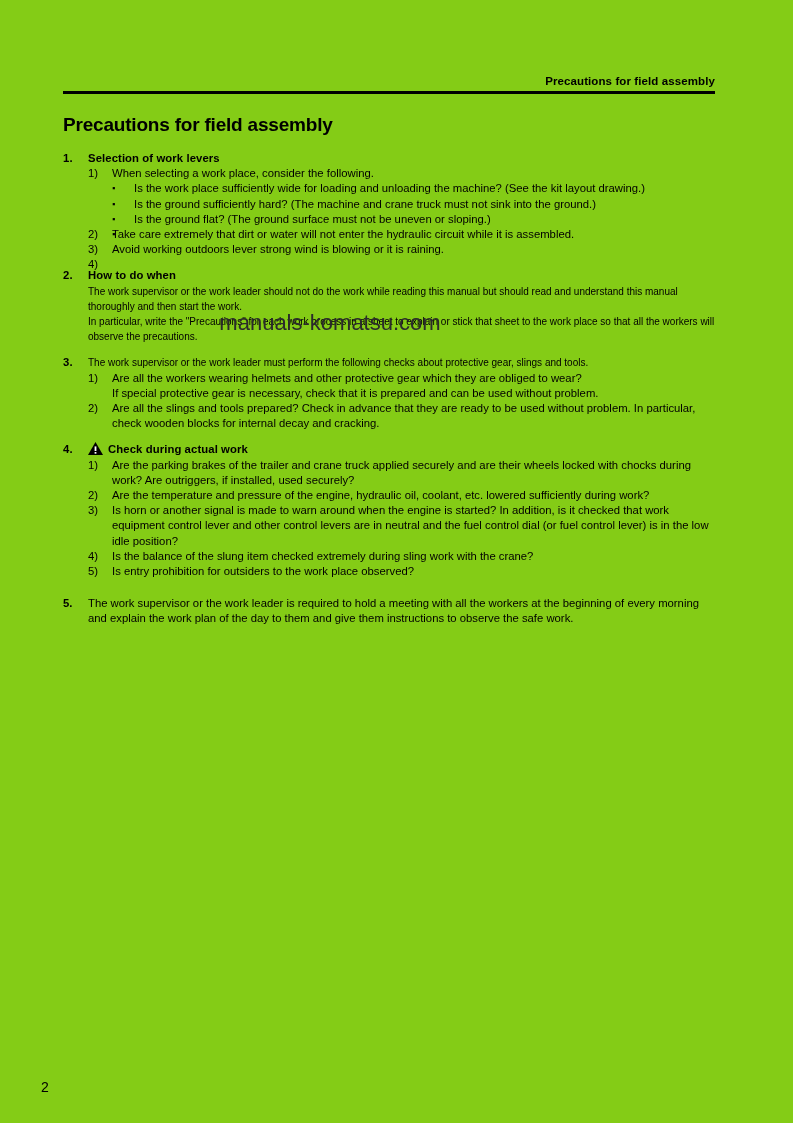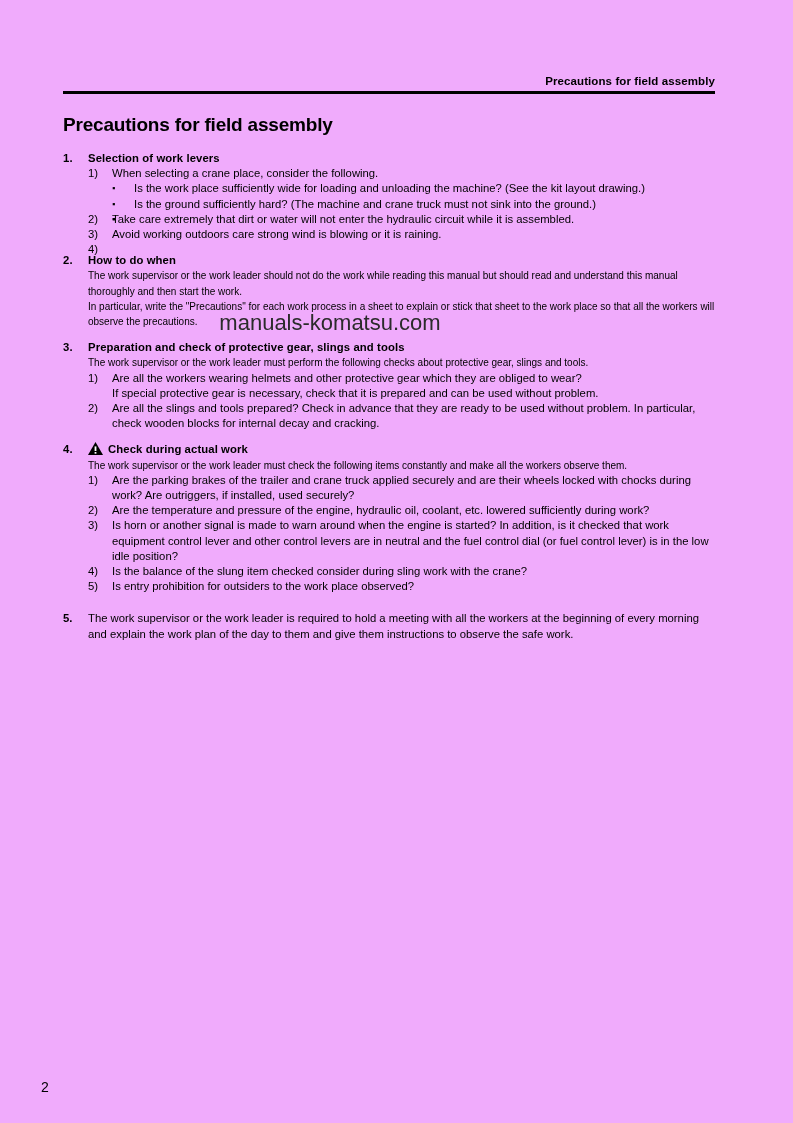--- a/index.html
+++ b/index.html
@@ -15,21 +15,21 @@
     font-family: "Liberation Sans", sans-serif;
     color: #000000;
     overflow: hidden;
   }
 
   .page {
     position: absolute;
     left: 0; top: 0;
     width: 793px;
     height: 1123px;
-    background: #f0abfc;
+    background: #84cc16;
   }
 
   
   .header-zone {
     position: absolute;
     left: 63px;
     top: 74px;
     width: 652px;
   }
   .header-title {
@@ -184,64 +184,64 @@
     <h1 class="doc-title">Precautions for field assembly</h1>
 
     <div class="section">
       <div class="row lvl1 bold sec-head">
         <span class="marker">1.</span>
         <span>Selection of work levers</span>
       </div>
 
       <div class="row lvl2">
         <span class="marker">1)</span>
-        <span>When selecting a crane place, consider the following.</span>
+        <span>When selecting a work place, consider the following.</span>
       </div>
 
       <div class="row lvl3">
         <span class="marker">▪</span>
         <span>Is the work place sufficiently wide for loading and unloading the machine?  (See the kit layout drawing.)</span>
       </div>
       <div class="row lvl3">
         <span class="marker">▪</span>
         <span>Is the ground sufficiently hard?  (The machine and crane truck must not sink into the ground.)</span>
       </div>
       <div class="row lvl3">
         <span class="marker">▪</span>
+        <span>Is the ground flat?  (The ground surface must not be uneven or sloping.)</span>
       </div>
       <div class="row lvl3">
         <span class="marker">▪</span>
       </div>
 
       <div class="row lvl2">
         <span class="marker">2)</span>
         <span>Take care extremely that dirt or water will not enter the hydraulic circuit while it is assembled.</span>
       </div>
       <div class="row lvl2">
         <span class="marker">3)</span>
-        <span>Avoid working outdoors care strong wind is blowing or it is raining.</span>
+        <span>Avoid working outdoors lever strong wind is blowing or it is raining.</span>
       </div>
       <div class="row lvl2">
         <span class="marker">4)</span>
       </div>
     </div>
 
     <div class="section">
       <div class="row lvl1 bold sec-head">
         <span class="marker">2.</span>
         <span>How to do when</span>
       </div>
       <div class="para">The work supervisor or the work leader should not do the work while reading this manual but should read and understand this manual thoroughly and then start the work.</div>
       <div class="para">In particular, write the "Precautions" for each work process in a sheet to explain or stick that sheet to the work place so that all the workers will observe the precautions.</div>
     </div>
 
     <div class="section">
       <div class="row lvl1 bold sec-head">
         <span class="marker">3.</span>
-        <span>Preparation and check of protective gear, slings and tools</span>
       </div>
       <div class="para">The work supervisor or the work leader must perform the following checks about protective gear, slings and tools.</div>
       <div class="row lvl2">
         <span class="marker">1)</span>
         <span class="keep-breaks">Are all the workers wearing helmets and other protective gear which they are obliged to wear?<br>If special protective gear is necessary, check that it is prepared and can be used without problem.</span>
       </div>
       <div class="row lvl2">
         <span class="marker">2)</span>
         <span>Are all the slings and tools prepared?  Check in advance that they are ready to be used without problem.  In particular, check wooden blocks for internal decay and cracking.</span>
       </div>
@@ -251,36 +251,35 @@
       <div class="row lvl1 bold sec-head">
         <span class="marker">4.</span>
         <span class="warn-icon">
           <svg width="15" height="13" viewBox="0 0 15 13" xmlns="http://www.w3.org/2000/svg">
             <path d="M7.5 0 L15 13 L0 13 Z" fill="#000000"></path>
             <rect x="6.6" y="4.4" width="1.8" height="4.6" fill="#ffffff"></rect>
             <rect x="6.6" y="10.0" width="1.8" height="1.7" fill="#ffffff"></rect>
           </svg>
         </span><span>Check during actual work</span>
       </div>
-      <div class="para">The work supervisor or the work leader must check the following items constantly and make all the workers observe them.</div>
       <div class="row lvl2">
         <span class="marker">1)</span>
         <span>Are the parking brakes of the trailer and crane truck applied securely and are their wheels locked with chocks during work?  Are outriggers, if installed, used securely?</span>
       </div>
       <div class="row lvl2">
         <span class="marker">2)</span>
         <span>Are the temperature and pressure of the engine, hydraulic oil, coolant, etc. lowered sufficiently during work?</span>
       </div>
       <div class="row lvl2">
         <span class="marker">3)</span>
         <span>Is horn or another signal is made to warn around when the engine is started?  In addition, is it checked that work equipment control lever and other control levers are in neutral and the fuel control dial (or fuel control lever) is in the low idle position?</span>
       </div>
       <div class="row lvl2">
         <span class="marker">4)</span>
-        <span>Is the balance of the slung item checked consider during sling work with the crane?</span>
+        <span>Is the balance of the slung item checked extremely during sling work with the crane?</span>
       </div>
       <div class="row lvl2">
         <span class="marker">5)</span>
         <span>Is entry prohibition for outsiders to the work place observed?</span>
       </div>
     </div>
 
     <div class="section" style="margin-top:17px;">
       <div class="row lvl1">
         <span class="marker" style="font-weight:bold;">5.</span>

